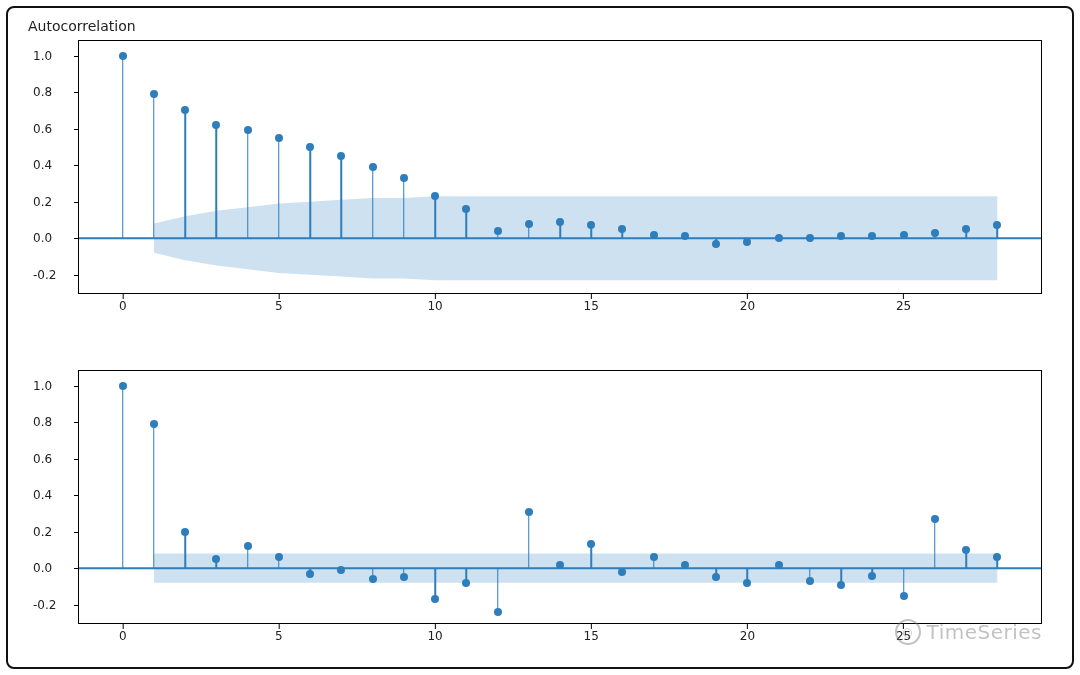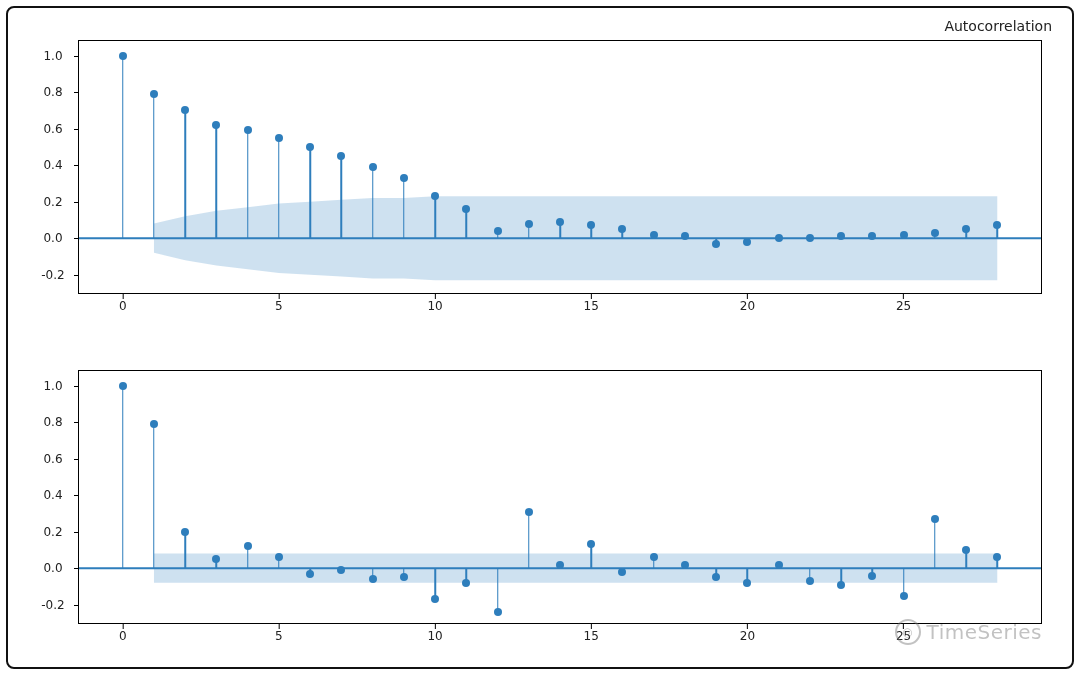--- a/index.html
+++ b/index.html
@@ -31,41 +31,41 @@
   }
   .subplot {
     position: absolute;
     left: 0;
     right: 0;
   }
   .subplot-top    { top: 0;   height: 300px; }
   .subplot-bottom { top: 330px; height: 300px; }
 
   .plot-title {
-    text-align: right;
+    text-align: left;
     font-size: 14px;
     margin: 0 0 4px 0;
     height: 18px;
   }
   .axes-frame {
     position: absolute;
     left: 50px;
     right: 10px;
     top: 22px;
     bottom: 24px;
     border: 1px solid #000;
     box-sizing: border-box;
     overflow: visible;
   }
   
   .ytick {
     position: absolute;
     left: -46px;
     width: 40px;
-    text-align: center;
+    text-align: left;
     font-size: 12px;
     transform: translateY(-50%);
   }
   .ytick .tick-mark {
     position: absolute;
     right: -6px;
     top: 50%;
     width: 5px;
     height: 1px;
     background: #000;

